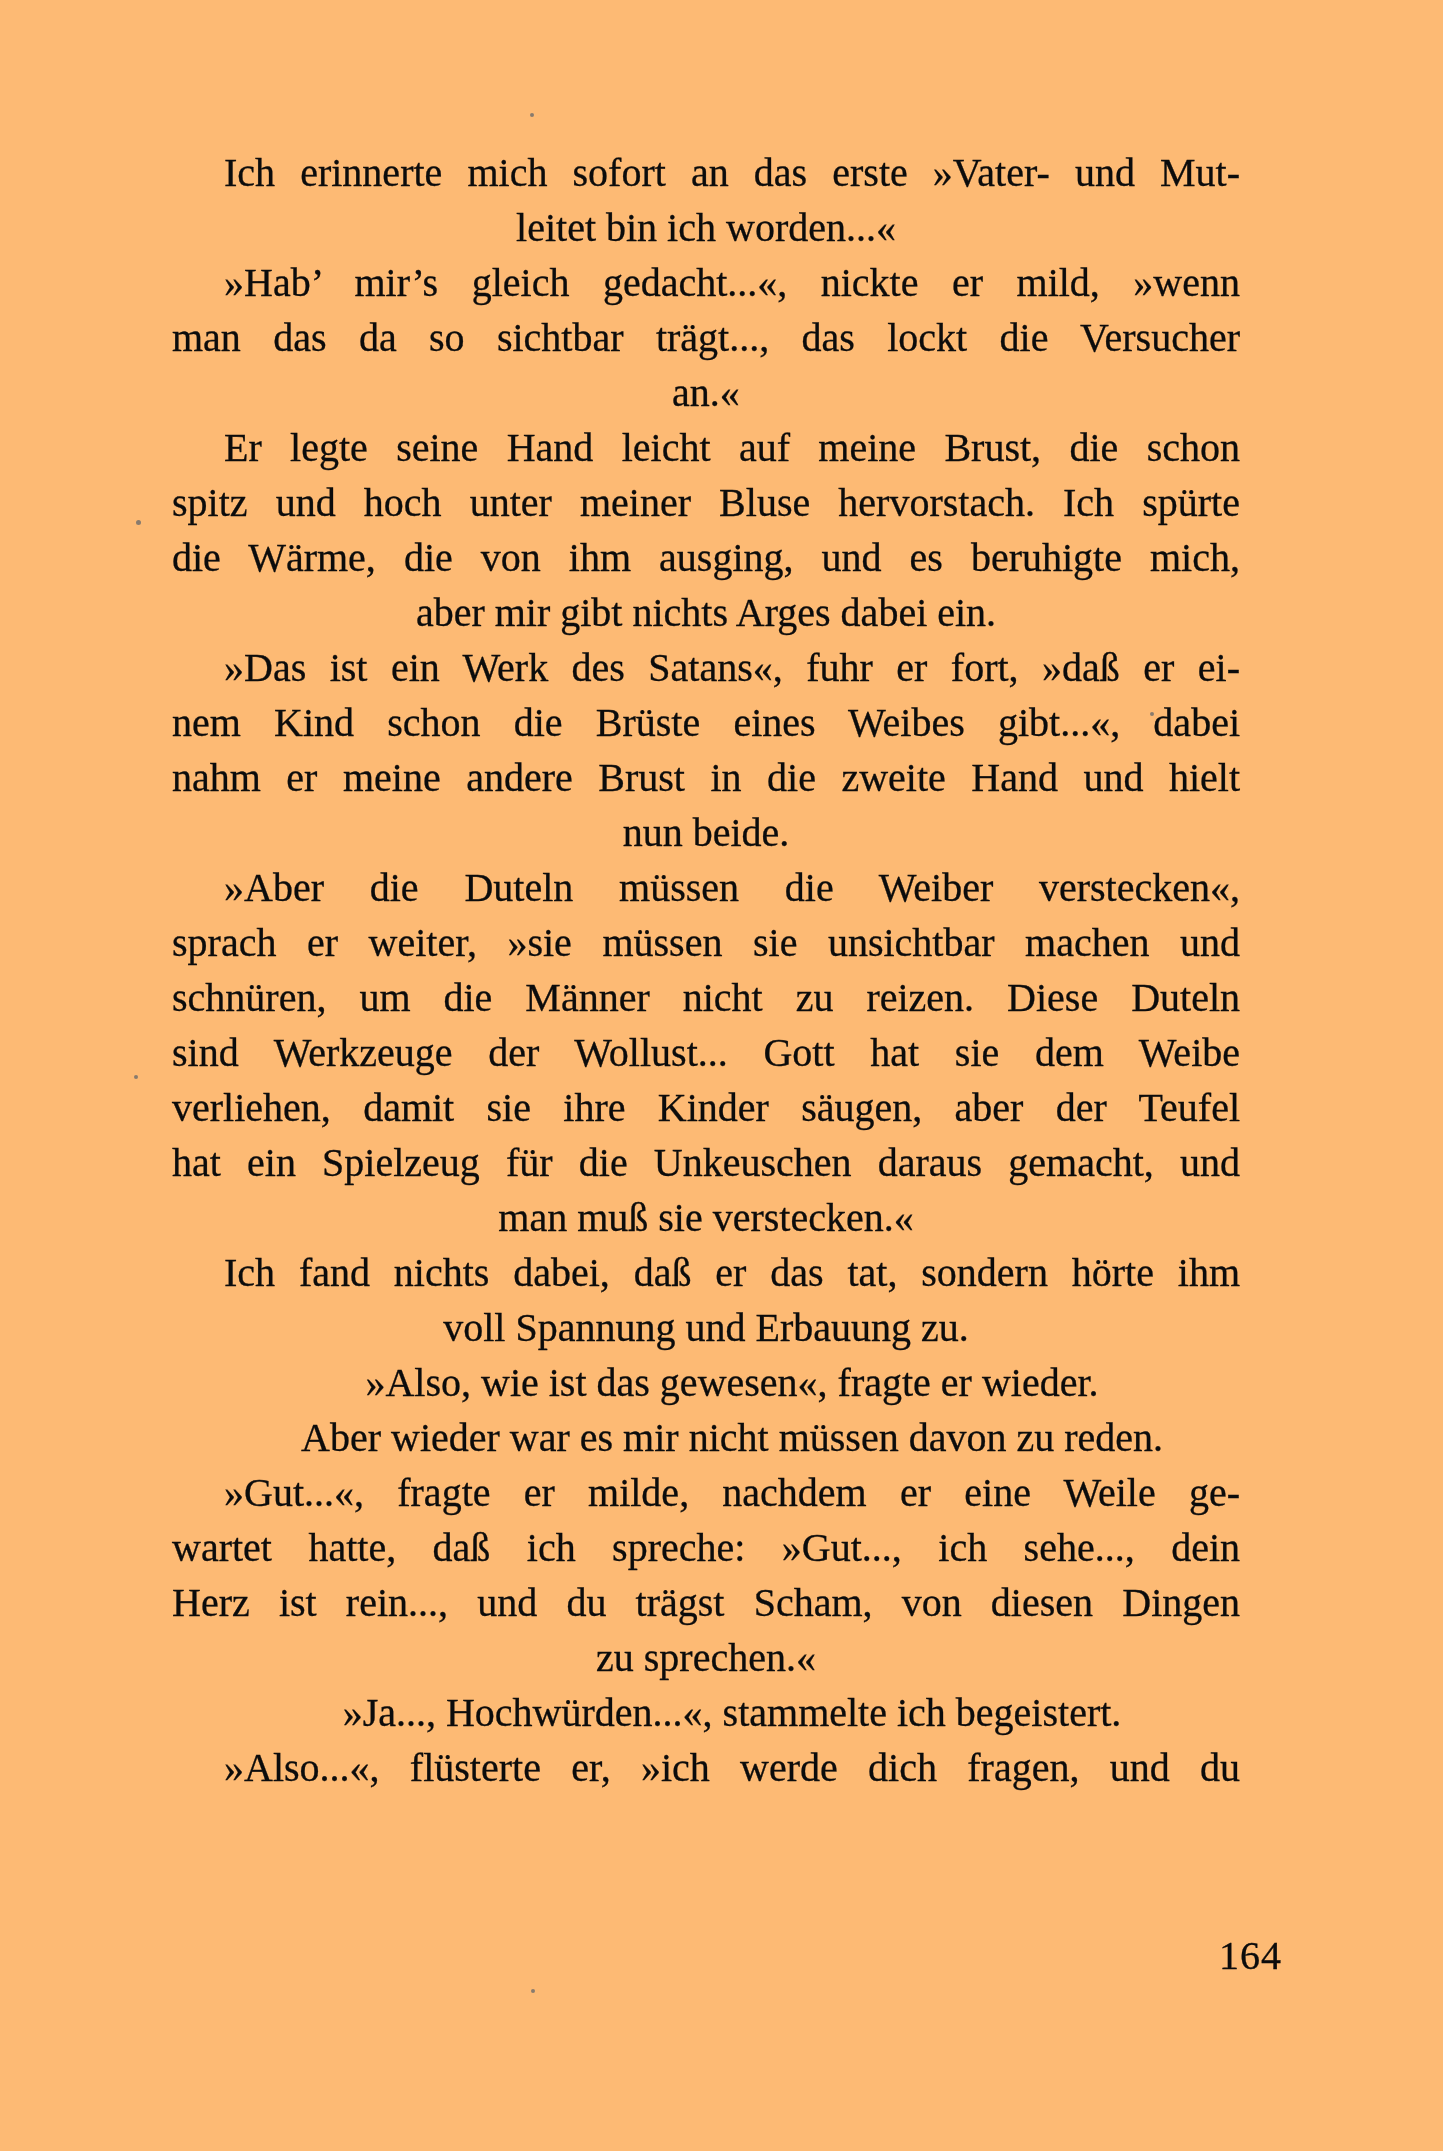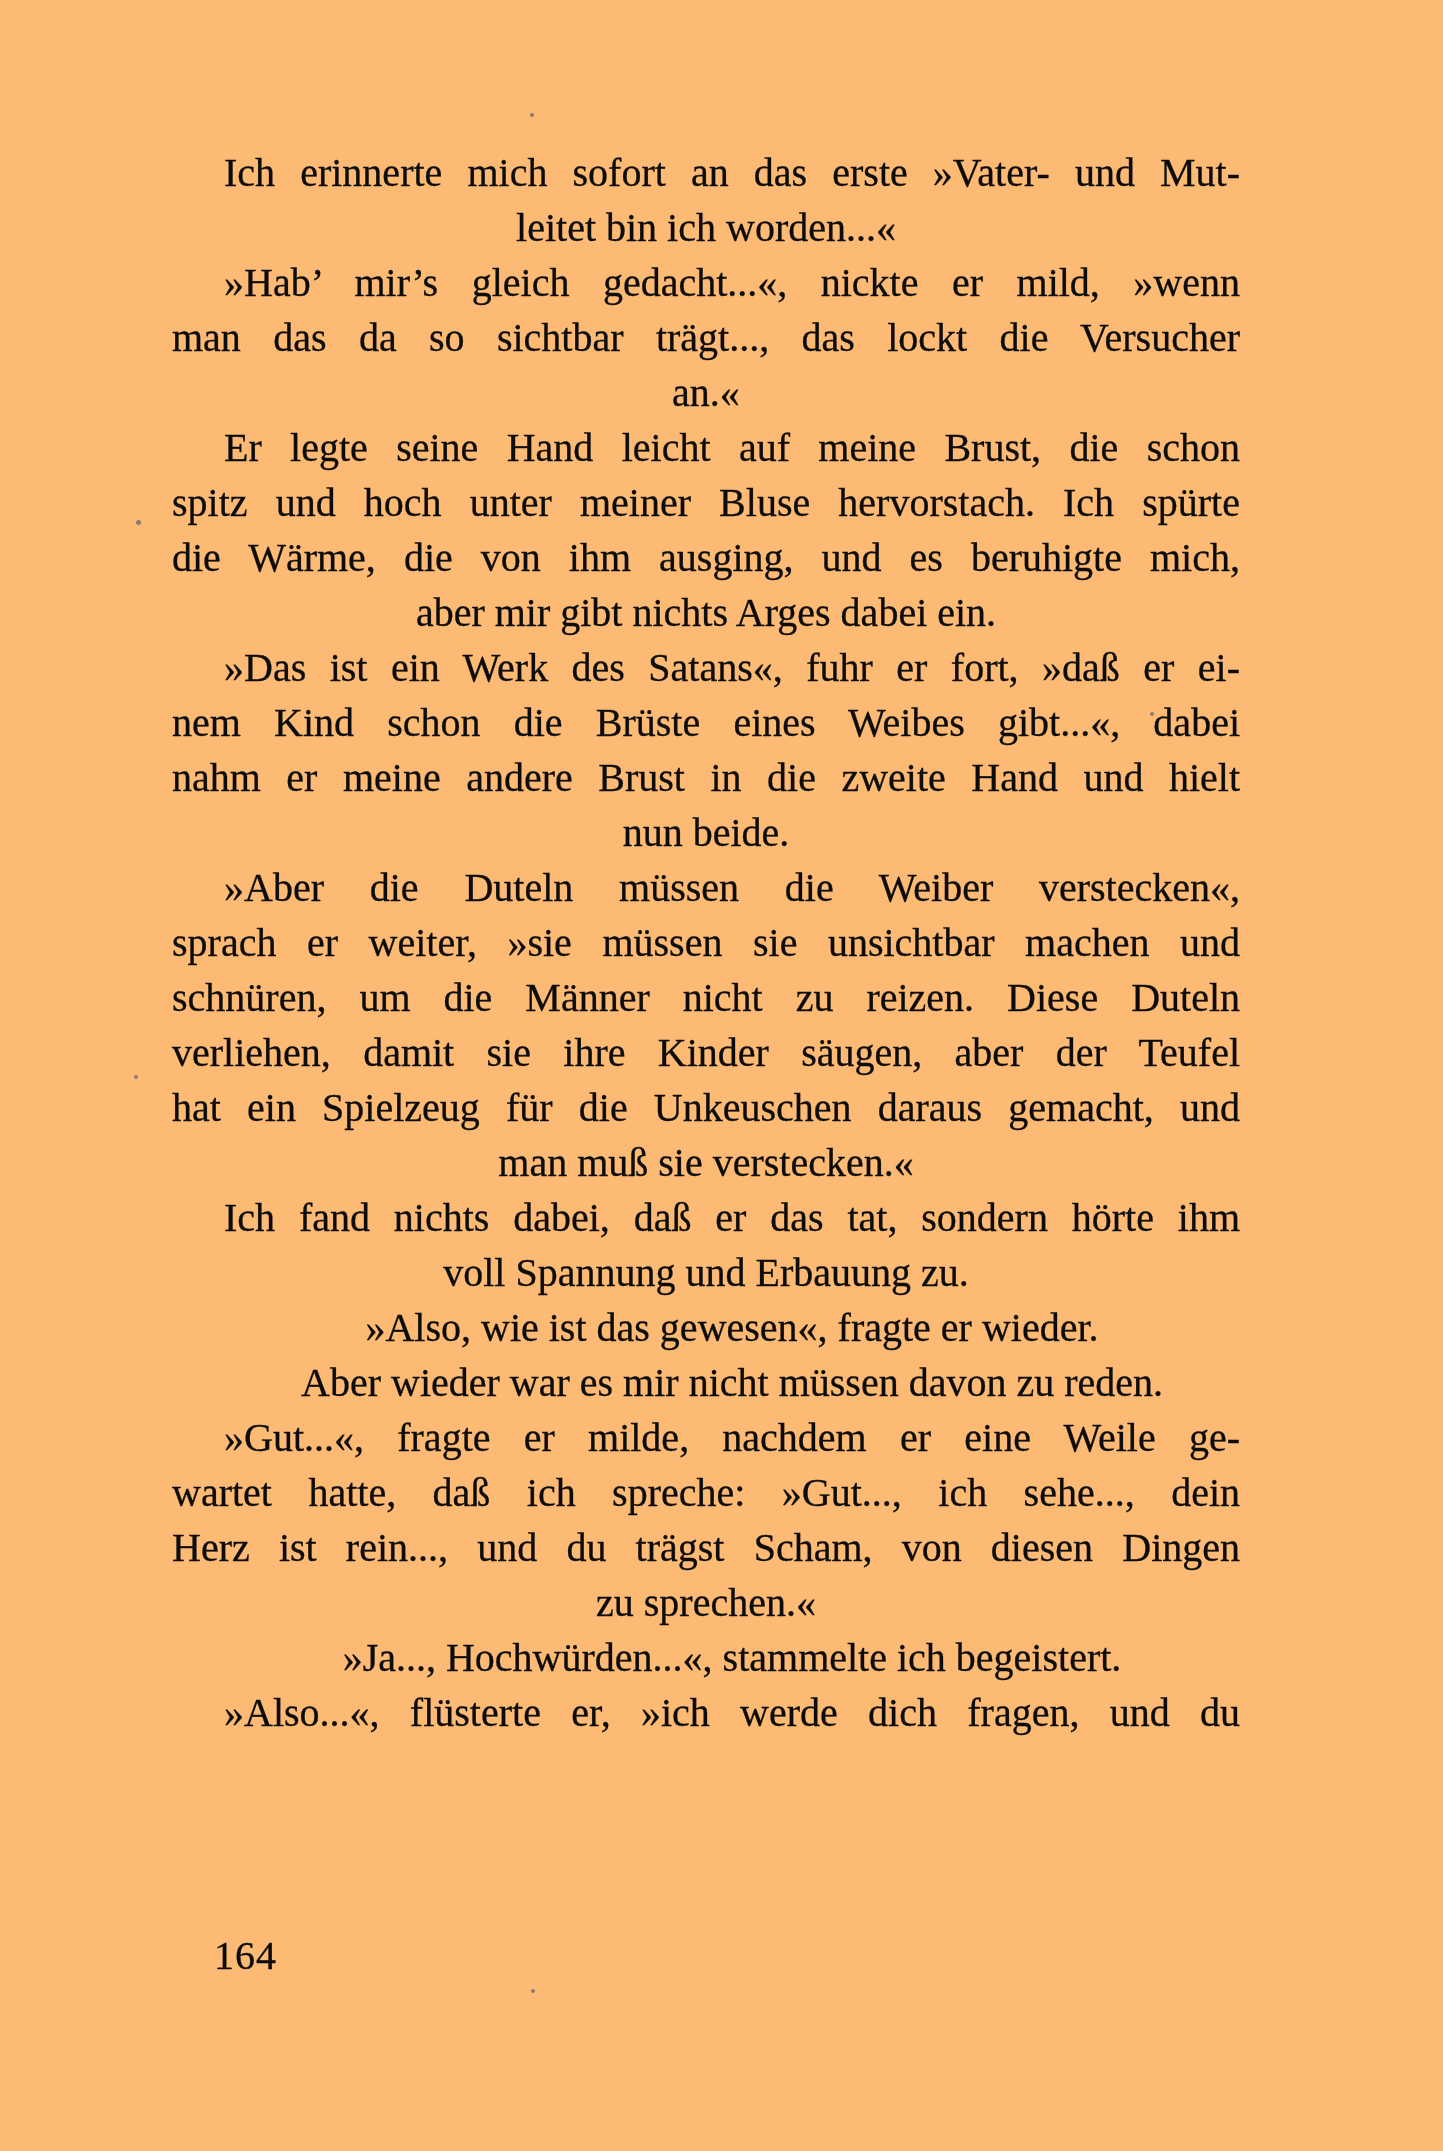--- a/index.html
+++ b/index.html
@@ -31,21 +31,21 @@
     text-align-last:justify;
   }
   .line.indent{
     padding-left:52px;
   }
   .page-number{
     position:absolute;
     top:1928px;
     left:172px;
     width:1068px;
-    text-align:left;
+    text-align:right;
     font-size:40px;
     line-height:55px;
     transform:translateX(42px);
     letter-spacing:1px;
   }
   .speck{
     position:absolute;
     background:#6b6b6b;
     border-radius:50%;
     opacity:.8;
@@ -74,20 +74,21 @@
       <div class="para">
         <div class="line just indent">»Das ist ein Werk des Satans«, fuhr er fort, »daß er ei-</div>
         <div class="line just">nem Kind schon die Brüste eines Weibes gibt...«, dabei</div>
         <div class="line just">nahm er meine andere Brust in die zweite Hand und hielt</div>
         <div class="line">nun beide.</div>
       </div>
       <div class="para">
         <div class="line just indent">»Aber die Duteln müssen die Weiber verstecken«,</div>
         <div class="line just">sprach er weiter, »sie müssen sie unsichtbar machen und</div>
         <div class="line just">schnüren, um die Männer nicht zu reizen. Diese Duteln</div>
+        <div class="line just">sind Werkzeuge der Wollust... Gott hat sie dem Weibe</div>
         <div class="line just">verliehen, damit sie ihre Kinder säugen, aber der Teufel</div>
         <div class="line just">hat ein Spielzeug für die Unkeuschen daraus gemacht, und</div>
         <div class="line">man muß sie verstecken.«</div>
       </div>
       <div class="para">
         <div class="line just indent">Ich fand nichts dabei, daß er das tat, sondern hörte ihm</div>
         <div class="line">voll Spannung und Erbauung zu.</div>
       </div>
       <div class="para">
         <div class="line indent">»Also, wie ist das gewesen«, fragte er wieder.</div>

